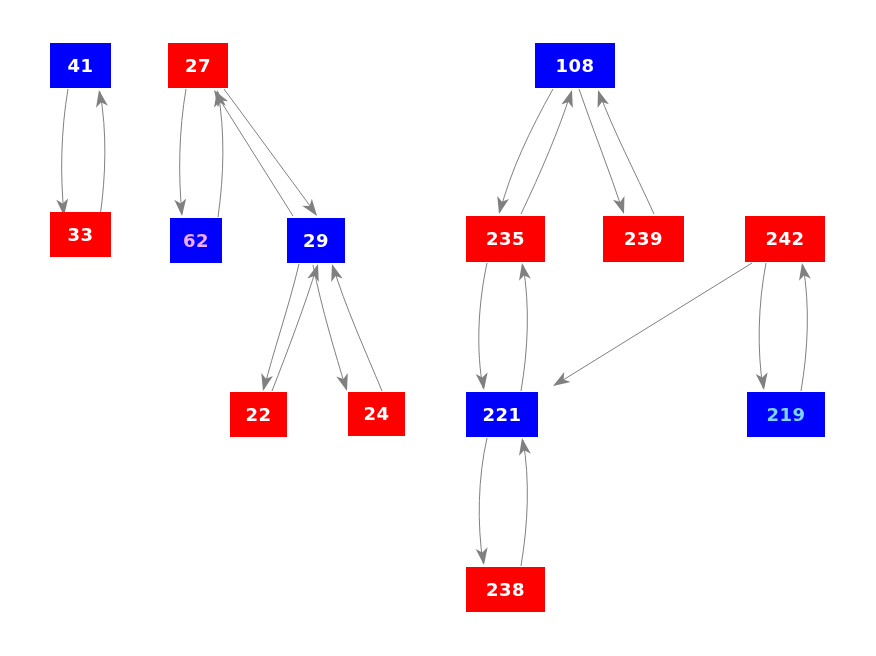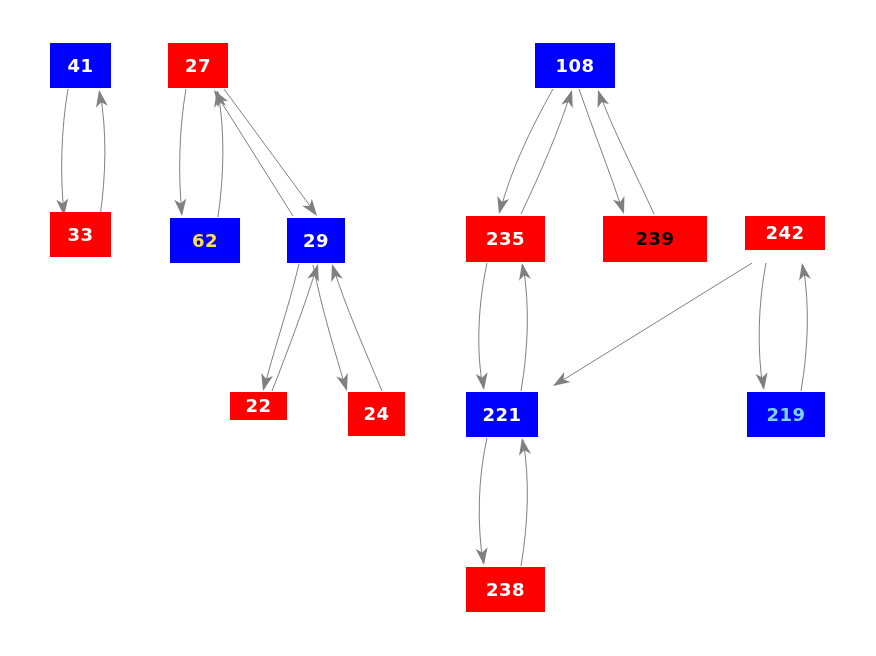--- a/index.html
+++ b/index.html
@@ -133,42 +133,42 @@
   <div id="node-layer">
       <div class="graph-node" style="left: 50px; top: 43px; width: 61px; height: 45px; background: rgb(0, 0, 255); color: rgb(255, 255, 255);">
         <span class="node-label">41</span>
       </div>
       <div class="graph-node" style="left: 50px; top: 212px; width: 61px; height: 45px; background: rgb(255, 0, 0); color: rgb(255, 255, 255);">
         <span class="node-label">33</span>
       </div>
       <div class="graph-node" style="left: 168px; top: 43px; width: 60px; height: 45px; background: rgb(255, 0, 0); color: rgb(255, 255, 255);">
         <span class="node-label">27</span>
       </div>
-      <div class="graph-node" style="left: 170px; top: 218px; width: 70px; height: 45px; background: rgb(0, 0, 255); color: #fde047;">
+      <div class="graph-node" style="left: 170px; top: 218px; width: 52px; height: 45px; background: rgb(0, 0, 255); color: #f0abfc;">
         <span class="node-label">62</span>
       </div>
       <div class="graph-node" style="left: 287px; top: 218px; width: 58px; height: 45px; background: rgb(0, 0, 255); color: rgb(255, 255, 255);">
         <span class="node-label">29</span>
       </div>
-      <div class="graph-node" style="left: 230px; top: 392px; width: 57px; height: 28px; background: rgb(255, 0, 0); color: rgb(255, 255, 255);">
+      <div class="graph-node" style="left: 230px; top: 392px; width: 57px; height: 45px; background: rgb(255, 0, 0); color: rgb(255, 255, 255);">
         <span class="node-label">22</span>
       </div>
       <div class="graph-node" style="left: 348px; top: 392px; width: 57px; height: 44px; background: rgb(255, 0, 0); color: rgb(255, 255, 255);">
         <span class="node-label">24</span>
       </div>
       <div class="graph-node" style="left: 535px; top: 43px; width: 80px; height: 45px; background: rgb(0, 0, 255); color: rgb(255, 255, 255);">
         <span class="node-label">108</span>
       </div>
       <div class="graph-node" style="left: 466px; top: 216px; width: 79px; height: 46px; background: rgb(255, 0, 0); color: rgb(255, 255, 255);">
         <span class="node-label">235</span>
       </div>
-      <div class="graph-node" style="left: 603px; top: 216px; width: 104px; height: 46px; background: rgb(255, 0, 0); color: #000000;">
+      <div class="graph-node" style="left: 603px; top: 216px; width: 81px; height: 46px; background: rgb(255, 0, 0); color: #ffffff;">
         <span class="node-label">239</span>
       </div>
-      <div class="graph-node" style="left: 745px; top: 216px; width: 80px; height: 34px; background: rgb(255, 0, 0); color: rgb(255, 255, 255);">
+      <div class="graph-node" style="left: 745px; top: 216px; width: 80px; height: 46px; background: rgb(255, 0, 0); color: rgb(255, 255, 255);">
         <span class="node-label">242</span>
       </div>
       <div class="graph-node" style="left: 466px; top: 392px; width: 72px; height: 45px; background: rgb(0, 0, 255); color: rgb(255, 255, 255);">
         <span class="node-label">221</span>
       </div>
       <div class="graph-node" style="left: 747px; top: 392px; width: 78px; height: 45px; background: rgb(0, 0, 255); color: #7dd3fc;">
         <span class="node-label">219</span>
       </div>
       <div class="graph-node" style="left: 466px; top: 567px; width: 79px; height: 45px; background: rgb(255, 0, 0); color: rgb(255, 255, 255);">
         <span class="node-label">238</span>

